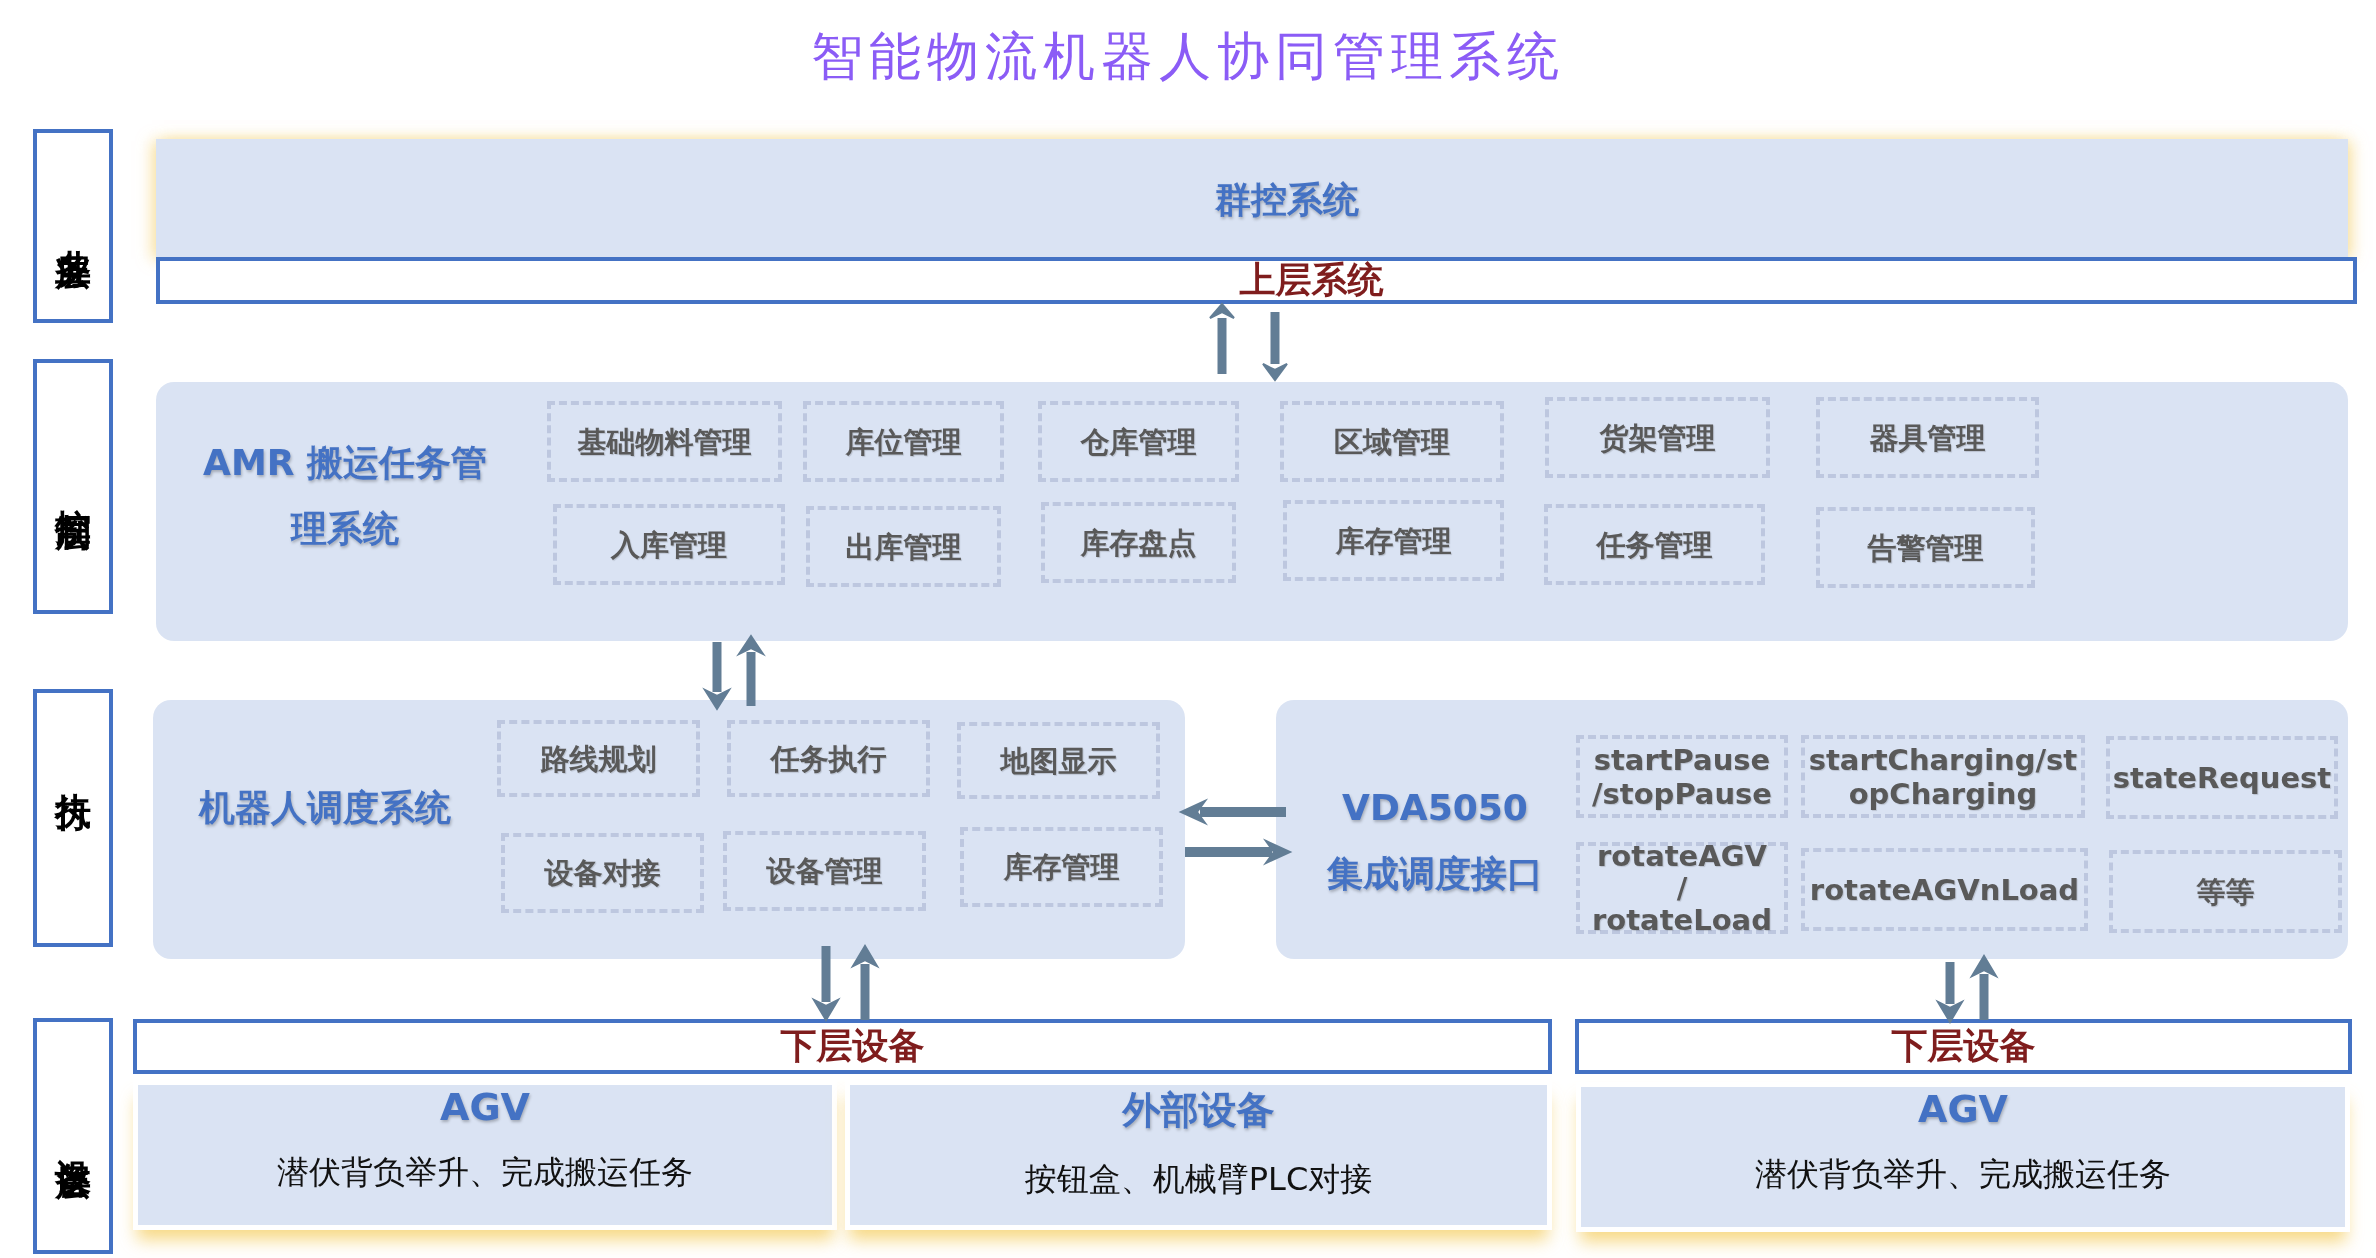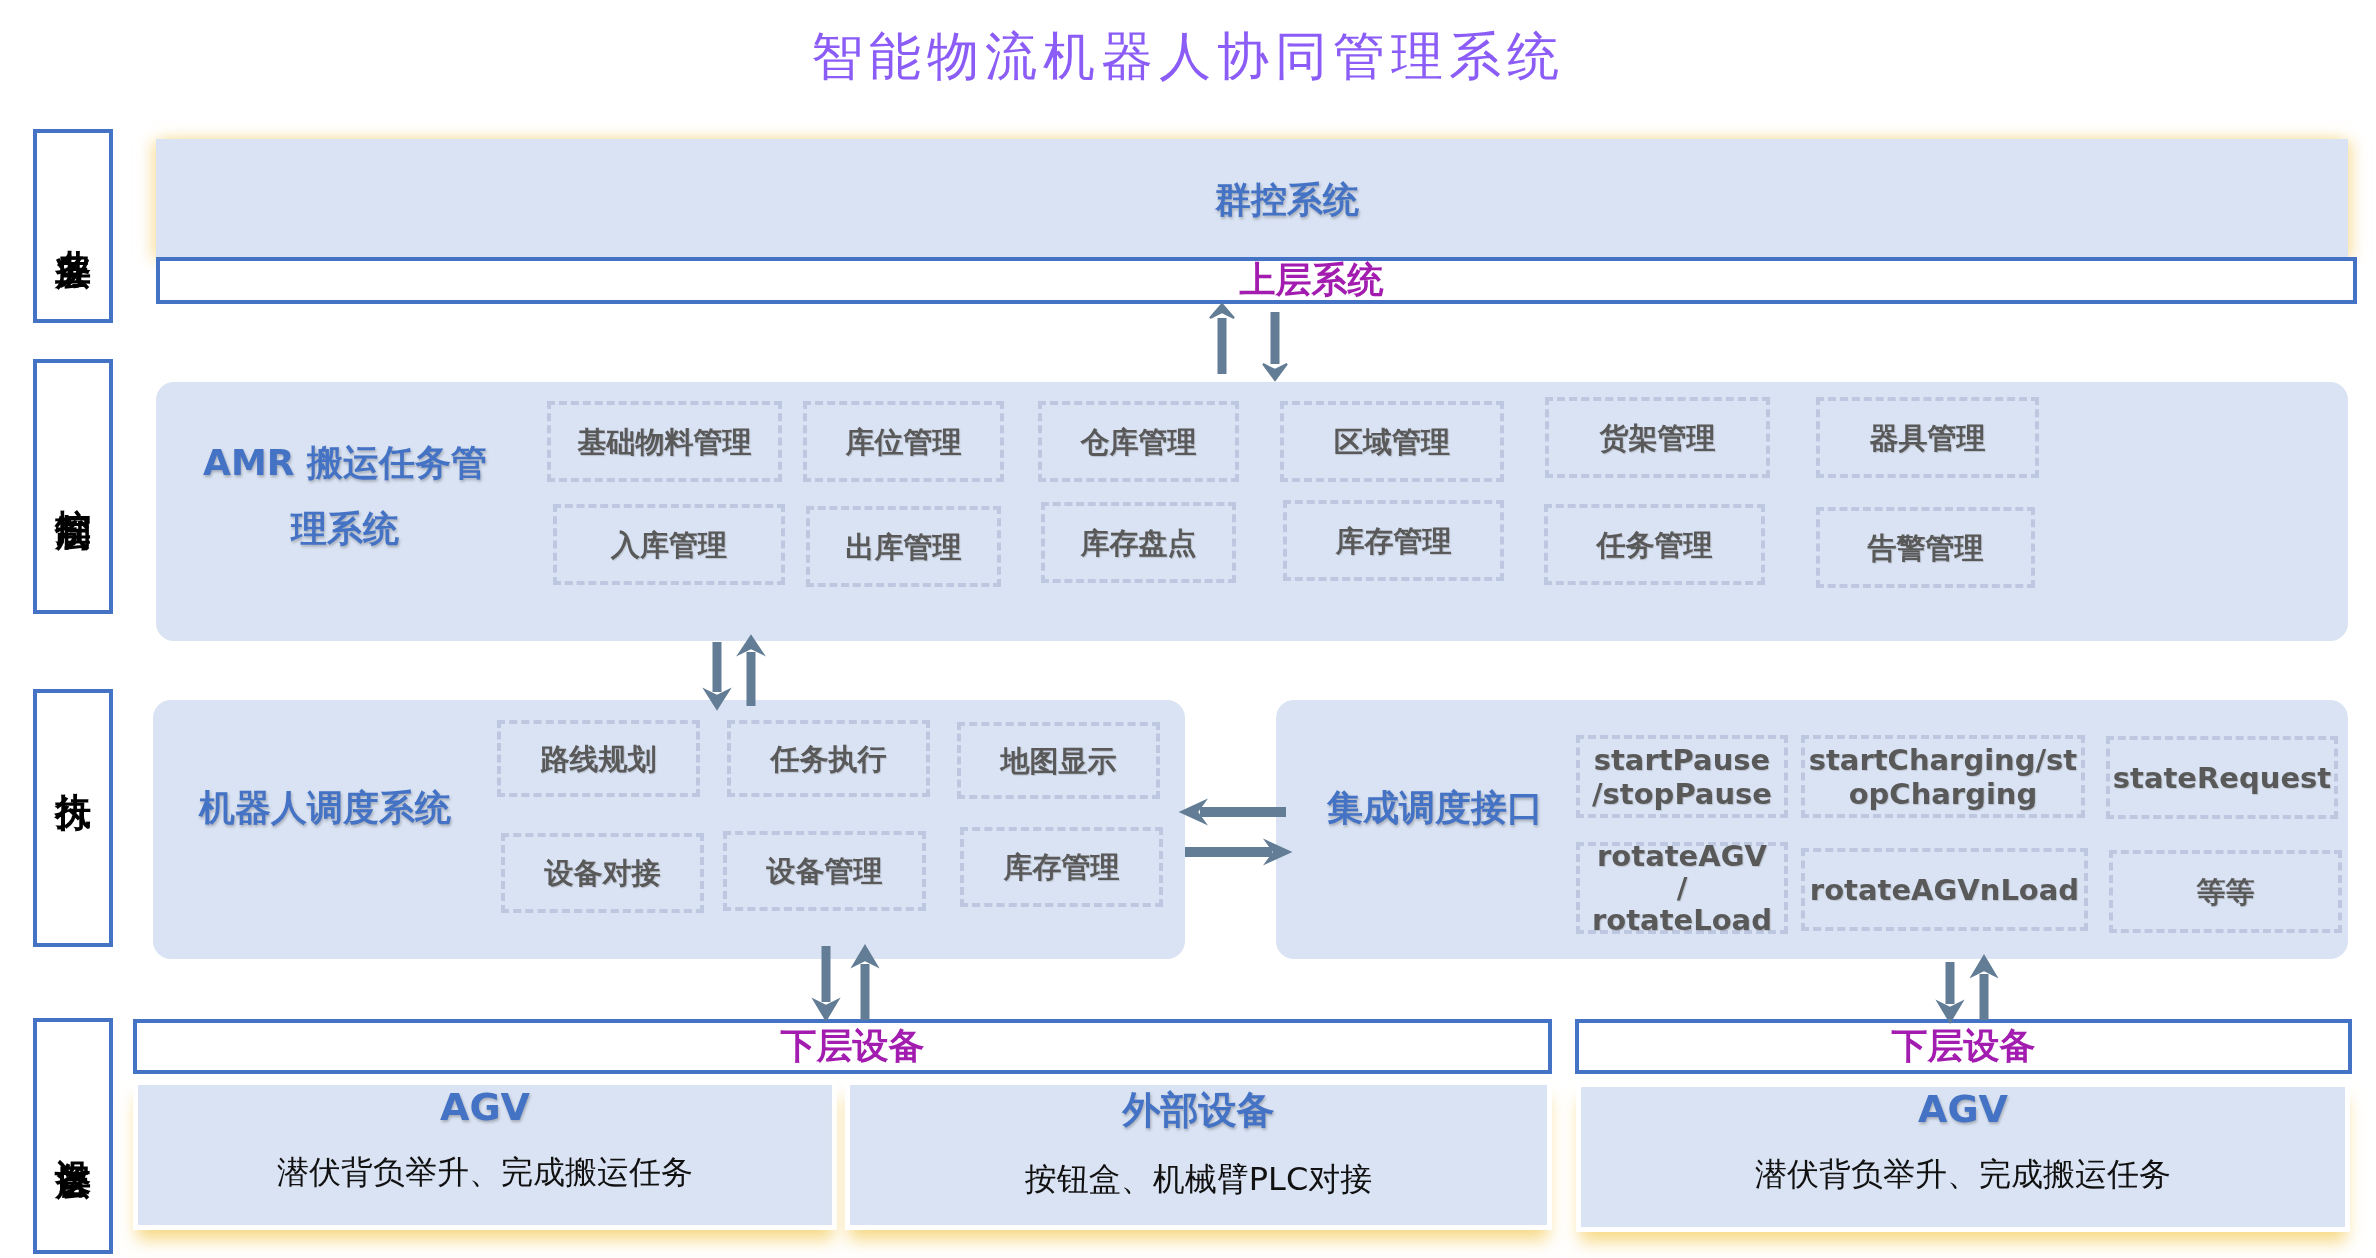--- a/index.html
+++ b/index.html
@@ -11,21 +11,21 @@
            font-size:52px; letter-spacing:6px; color:#8b5cf6; font-weight:normal; }
   .layer-label { border:4px solid #4472c4; background:#fff;
                  display:flex; flex-direction:column; align-items:center; justify-content:center;
                  font-size:36px; font-weight:bold; color:#000; line-height:44px; }
   .layer-label span { display:block; }
   .panel { background:#dae3f3; border-radius:18px; }
   .panel.square { border-radius:0; }
   .panel-title { color:#4472c4; font-weight:bold; text-align:center;
                  text-shadow:1px 2px 3px rgba(0,0,0,0.25); }
   .bar { border:4px solid #4472c4; background:#fff; display:flex; align-items:center; justify-content:center;
-         font-size:36px; font-weight:bold; color:#a21caf; }
+         font-size:36px; font-weight:bold; color:#7f1d1d; }
   .module { border:4px dashed #bdc7df; display:flex; align-items:center; justify-content:center;
             font-size:29px; font-weight:bold; color:#595959; text-align:center; line-height:34px;
             text-shadow:1px 1px 1px rgba(0,0,0,0.15); }
   .card { background:#dae3f3; border:5px solid #fff;
           box-shadow:0 14px 16px -4px rgba(244,204,94,0.75);
           display:flex; flex-direction:column; align-items:center; justify-content:flex-start; }
   .card-title { font-size:38px; font-weight:bold; color:#4472c4; text-shadow:1px 2px 3px rgba(0,0,0,0.25); margin-bottom:22px; }
   .card-desc { font-size:32px; color:#111; }
   .glow { box-shadow:-6px 0 14px -2px rgba(244,204,94,0.55), 6px 0 14px -2px rgba(244,204,94,0.55); }
   svg.arrows { position:absolute; left:0; top:0; pointer-events:none; }
@@ -80,20 +80,21 @@
 </div>
 <div class="abs module" style="left:497px;top:720px;width:203px;height:77px;">路线规划</div>
 <div class="abs module" style="left:727px;top:720px;width:203px;height:77px;">任务执行</div>
 <div class="abs module" style="left:957px;top:722px;width:203px;height:77px;">地图显示</div>
 <div class="abs module" style="left:501px;top:833px;width:203px;height:80px;">设备对接</div>
 <div class="abs module" style="left:723px;top:831px;width:203px;height:80px;">设备管理</div>
 <div class="abs module" style="left:960px;top:827px;width:203px;height:80px;">库存管理</div>
 
 <div class="abs panel" style="left:1276px;top:700px;width:1072px;height:259px;"></div>
 <div class="abs panel-title" style="left:1300px;top:775px;width:270px;font-size:36px;line-height:66px;">
+  <div>VDA5050</div>
   <div>集成调度接口</div>
 </div>
 <div class="abs module" style="left:1576px;top:735px;width:212px;height:83px;white-space:pre-line;">startPause
 /stopPause</div>
 <div class="abs module" style="left:1801px;top:735px;width:284px;height:83px;white-space:pre-line;">startCharging/st
 opCharging</div>
 <div class="abs module" style="left:2106px;top:736px;width:232px;height:83px;white-space:pre-line;">stateRequest</div>
 <div class="abs module" style="left:1576px;top:842px;width:212px;height:92px;white-space:pre-line;line-height:32px;">rotateAGV
 /
 rotateLoad</div>

